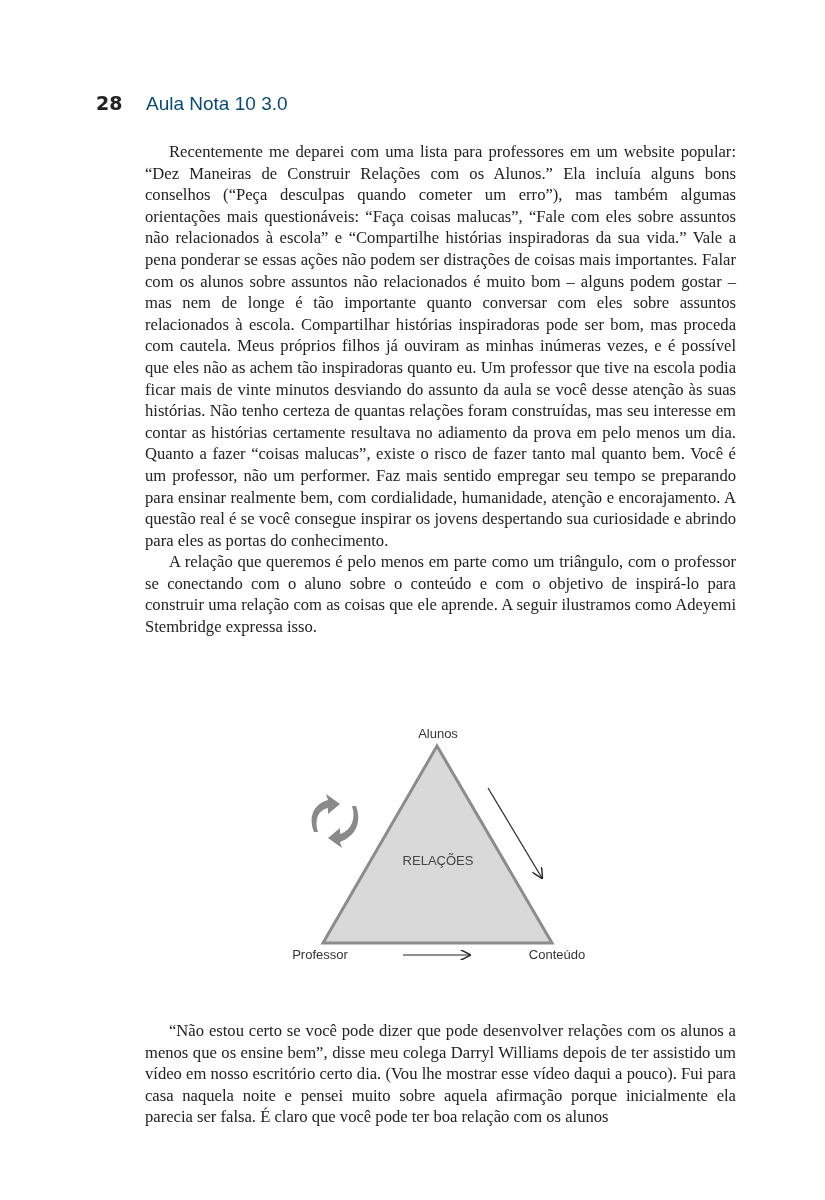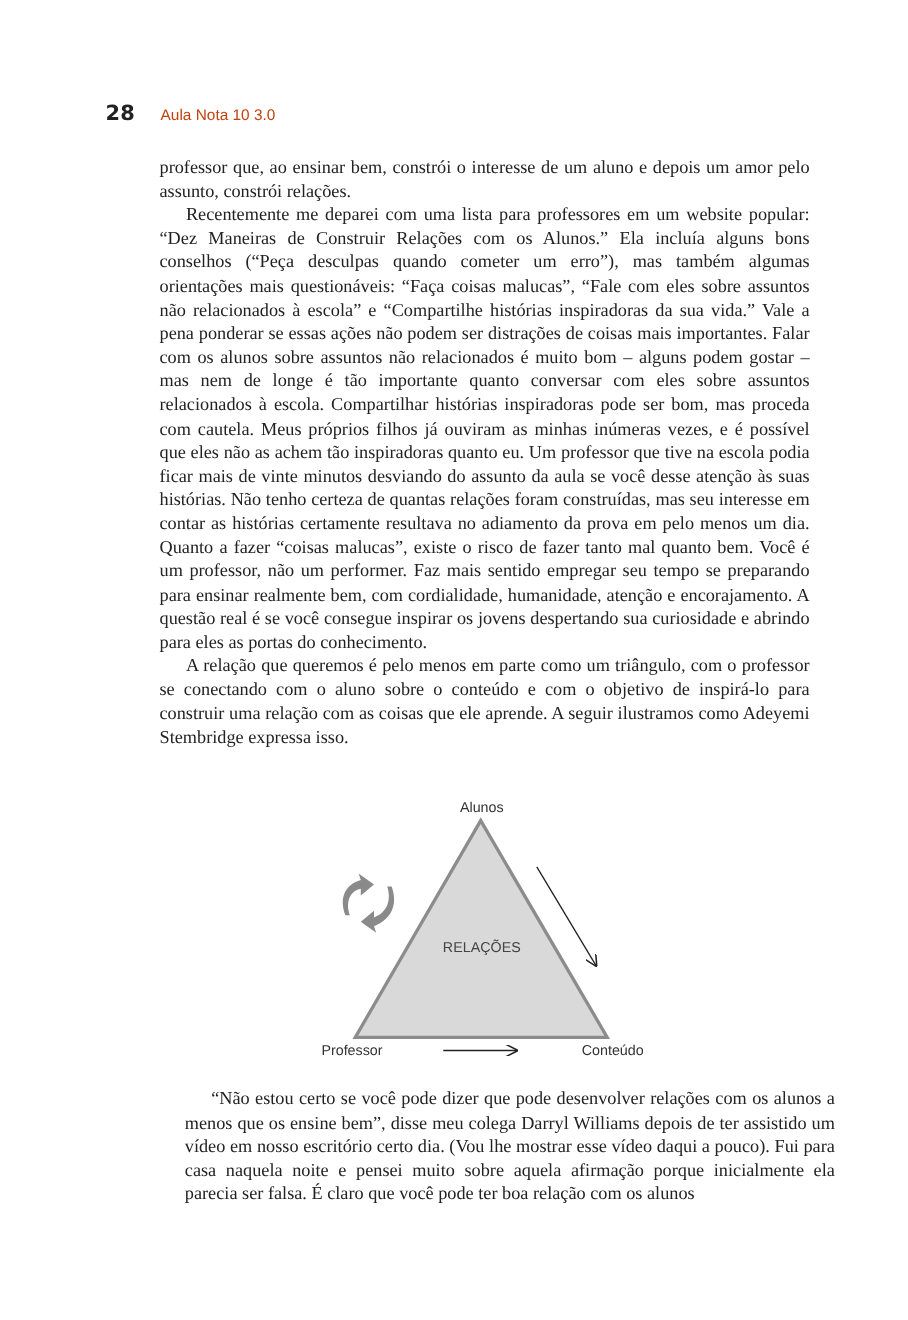--- a/index.html
+++ b/index.html
@@ -1,42 +1,41 @@
 <!DOCTYPE html>
 <html><head>
   <meta charset="utf-8">
   <style>
     html, body { margin: 0; padding: 0; background: #ffffff; }
     body { width: 825px; height: 1200px; position: relative; overflow: hidden; }
     .page { position: absolute; left: 0; top: 0; width: 825px; height: 1032px; background: #fff; padding-left: 23px; }
     .header { position: absolute; left: 96px; top: 92px; height: 24px; display: flex; align-items: baseline; }
     .page-number { font-family: "DejaVu Sans", sans-serif; font-weight: bold; font-size: 19px; color: #222; width: 50px; }
-    .running-head { font-family: "Liberation Sans", sans-serif; font-size: 14px; color: #c2410c; }
+    .running-head { font-family: "Liberation Sans", sans-serif; font-size: 19px; color: #0c4a6e; }
     .body-text { position: absolute; left: 145px; width: 591px; font-family: "Liberation Serif", serif; font-size: 16.6px; line-height: 21.6px; color: #222; text-align: justify; }
     .body-text p { margin: 0; }
     .body-text p.indent { text-indent: 24px; }
     #text-top { top: 141px; }
-    #text-bottom { top: 988px; margin-left: 23px; }
+    #text-bottom { top: 1020px; }
     .figure { position: absolute; left: 270px; top: 720px; width: 340px; height: 250px; text-align: right; }
     .figure svg { width: 340px; height: 250px; display: block; }
     .fig-label { font-family: "Liberation Sans", sans-serif; font-size: 13px; fill: #333; }
     .fig-center { font-family: "Liberation Sans", sans-serif; font-size: 13px; fill: #444; }
   </style>
 </head>
 <body>
 
 <div class="page">
 
   <div class="header">
     <span class="page-number">28</span>
     <span class="running-head">Aula Nota 10 3.0</span>
   </div>
 
   <div class="body-text" id="text-top">
-    <p>professor que, ao ensinar bem, constrói o interesse de um aluno e depois um amor pelo assunto, constrói relações.</p>
     <p class="indent">Recentemente me deparei com uma lista para professores em um website popular: “Dez Maneiras de Construir Relações com os Alunos.” Ela incluía alguns bons conselhos (“Peça desculpas quando cometer um erro”), mas também algumas orientações mais questionáveis: “Faça coisas malucas”, “Fale com eles sobre assuntos não relacionados à escola” e “Compartilhe histórias inspiradoras da sua vida.” Vale a pena ponderar se essas ações não podem ser distrações de coisas mais importantes. Falar com os alunos sobre assuntos não relacionados é muito bom – alguns podem gostar – mas nem de longe é tão importante quanto conversar com eles sobre assuntos relacionados à escola. Compartilhar histórias inspiradoras pode ser bom, mas proceda com cautela. Meus próprios filhos já ouviram as minhas inúmeras vezes, e é possível que eles não as achem tão inspiradoras quanto eu. Um professor que tive na escola podia ficar mais de vinte minutos desviando do assunto da aula se você desse atenção às suas histórias. Não tenho certeza de quantas relações foram construídas, mas seu interesse em contar as histórias certamente resultava no adiamento da prova em pelo menos um dia. Quanto a fazer “coisas malucas”, existe o risco de fazer tanto mal quanto bem. Você é um professor, não um performer. Faz mais sentido empregar seu tempo se preparando para ensinar realmente bem, com cordialidade, humanidade, atenção e encorajamento. A questão real é se você consegue inspirar os jovens despertando sua curiosidade e abrindo para eles as portas do conhecimento.</p>
     <p class="indent">A relação que queremos é pelo menos em parte como um triângulo, com o professor se conectando com o aluno sobre o conteúdo e com o objetivo de inspirá-lo para construir uma relação com as coisas que ele aprende. A seguir ilustramos como Adeyemi Stembridge expressa isso.</p>
   </div>
 
   <div class="figure">
     <svg viewBox="0 0 340 250" xmlns="http://www.w3.org/2000/svg">
       <defs>
         <marker id="openhead" viewBox="0 0 10 10" refX="9" refY="5" markerWidth="9" markerHeight="9" orient="auto">
           <path d="M0,0 L10,5 L0,10" fill="none" stroke="#222" stroke-width="1.3"></path>
         </marker>

